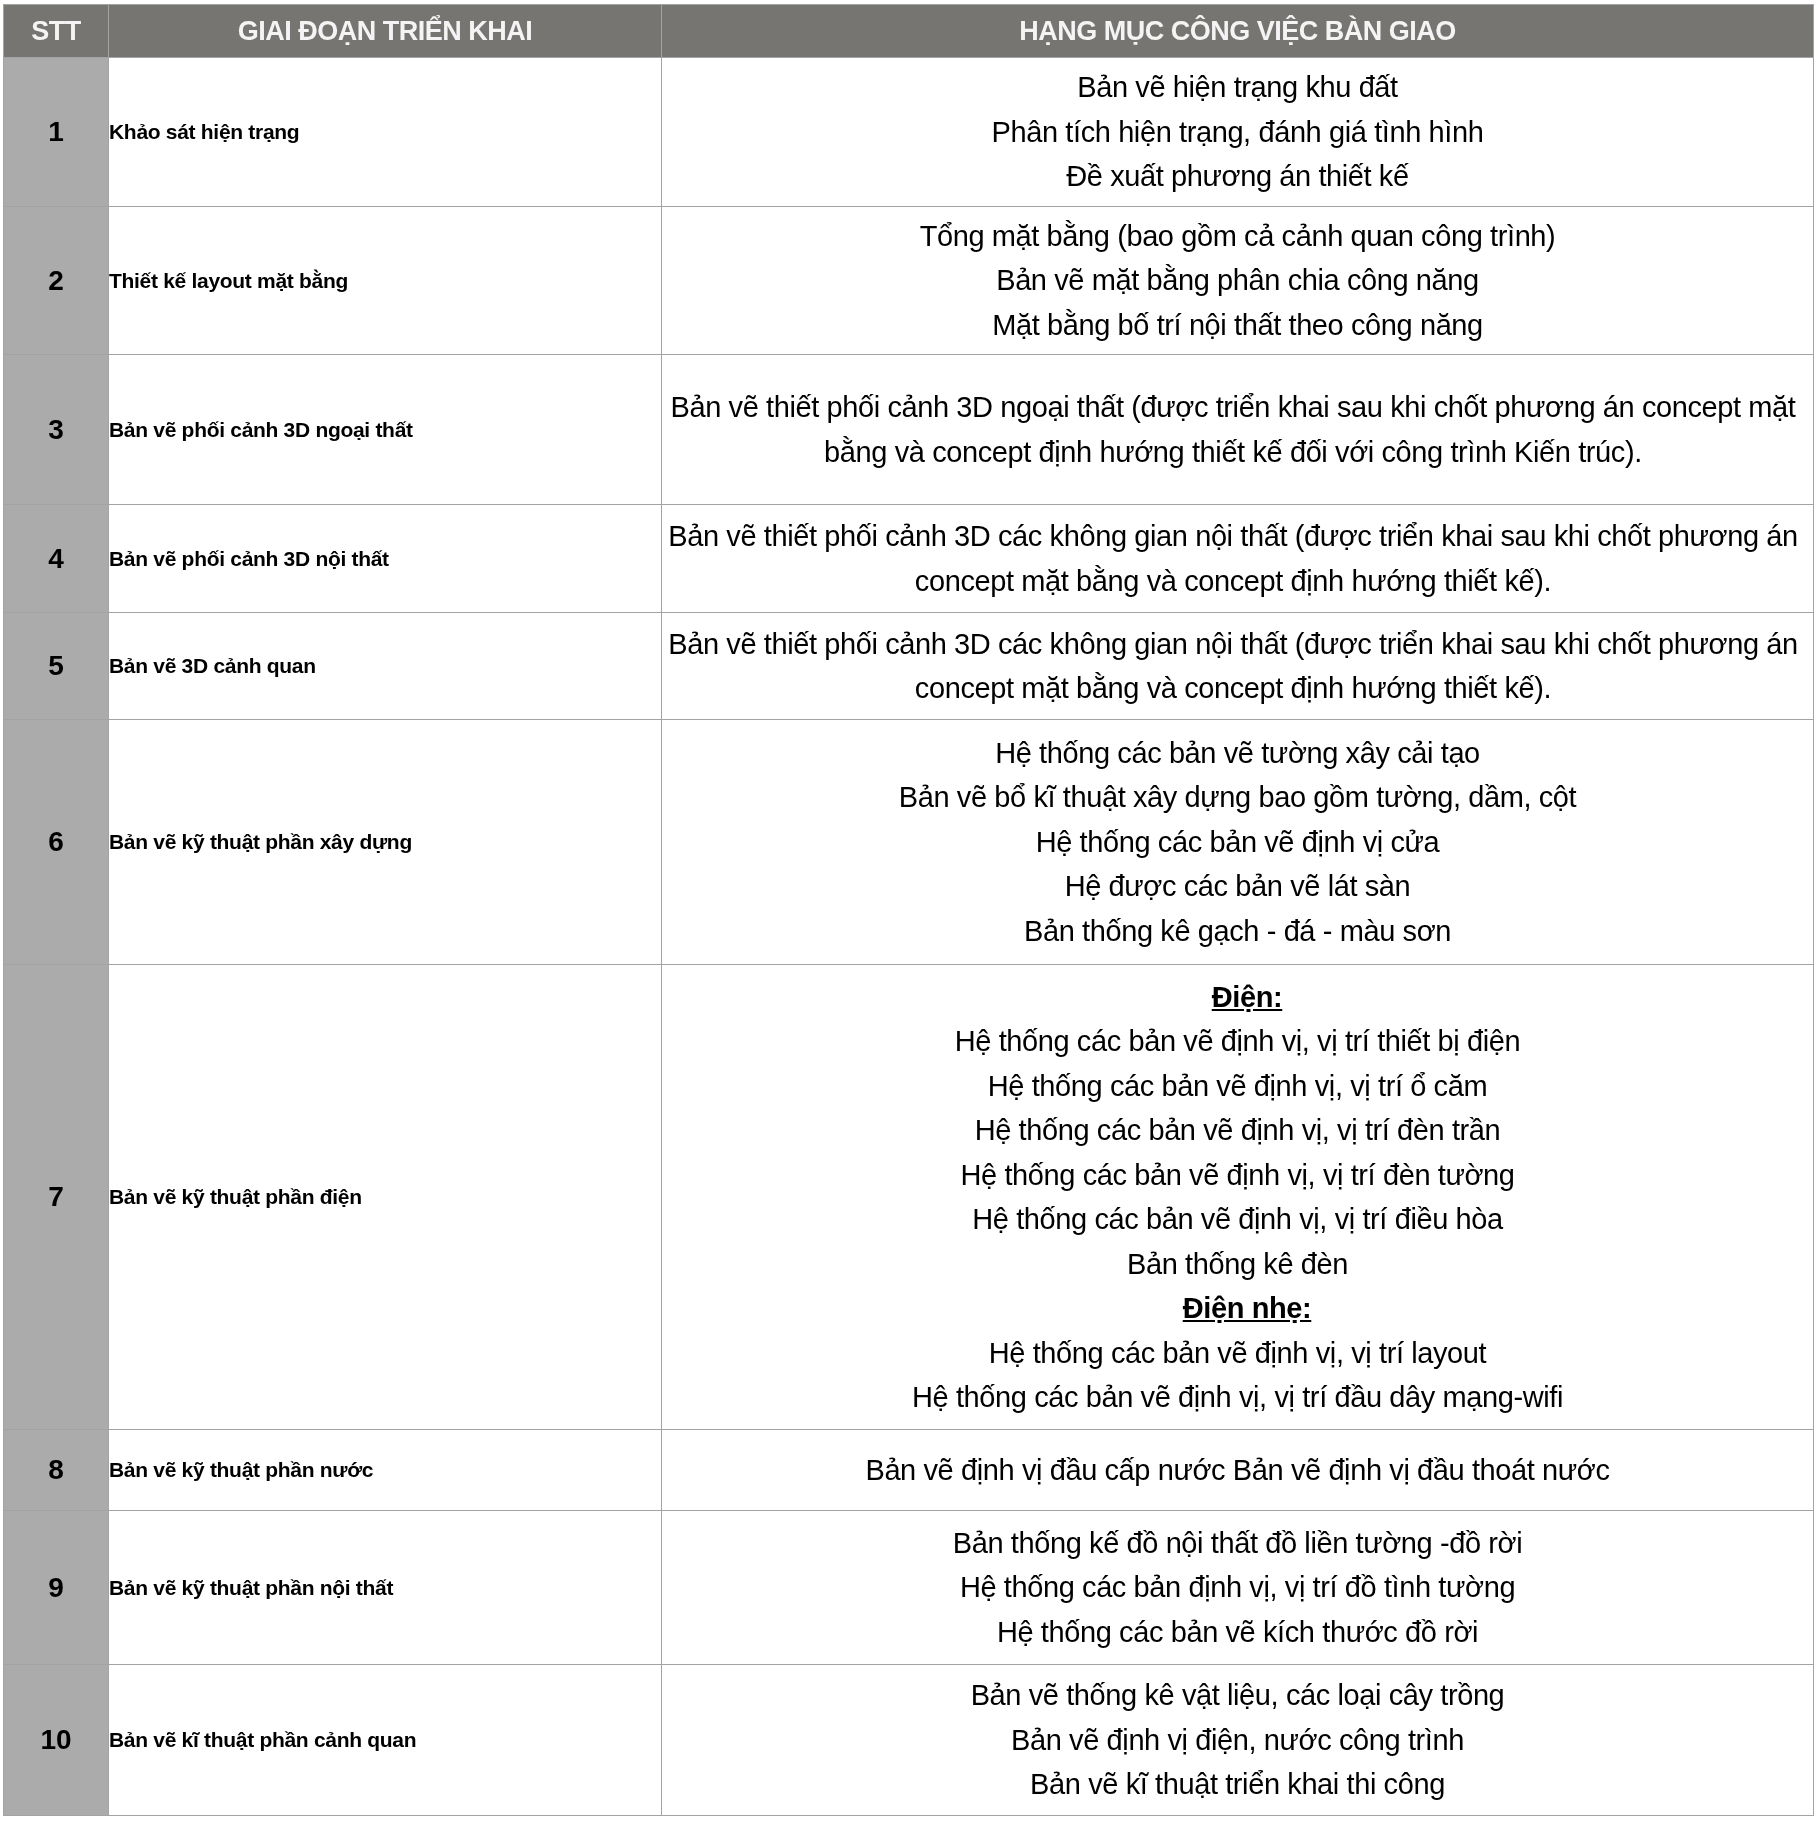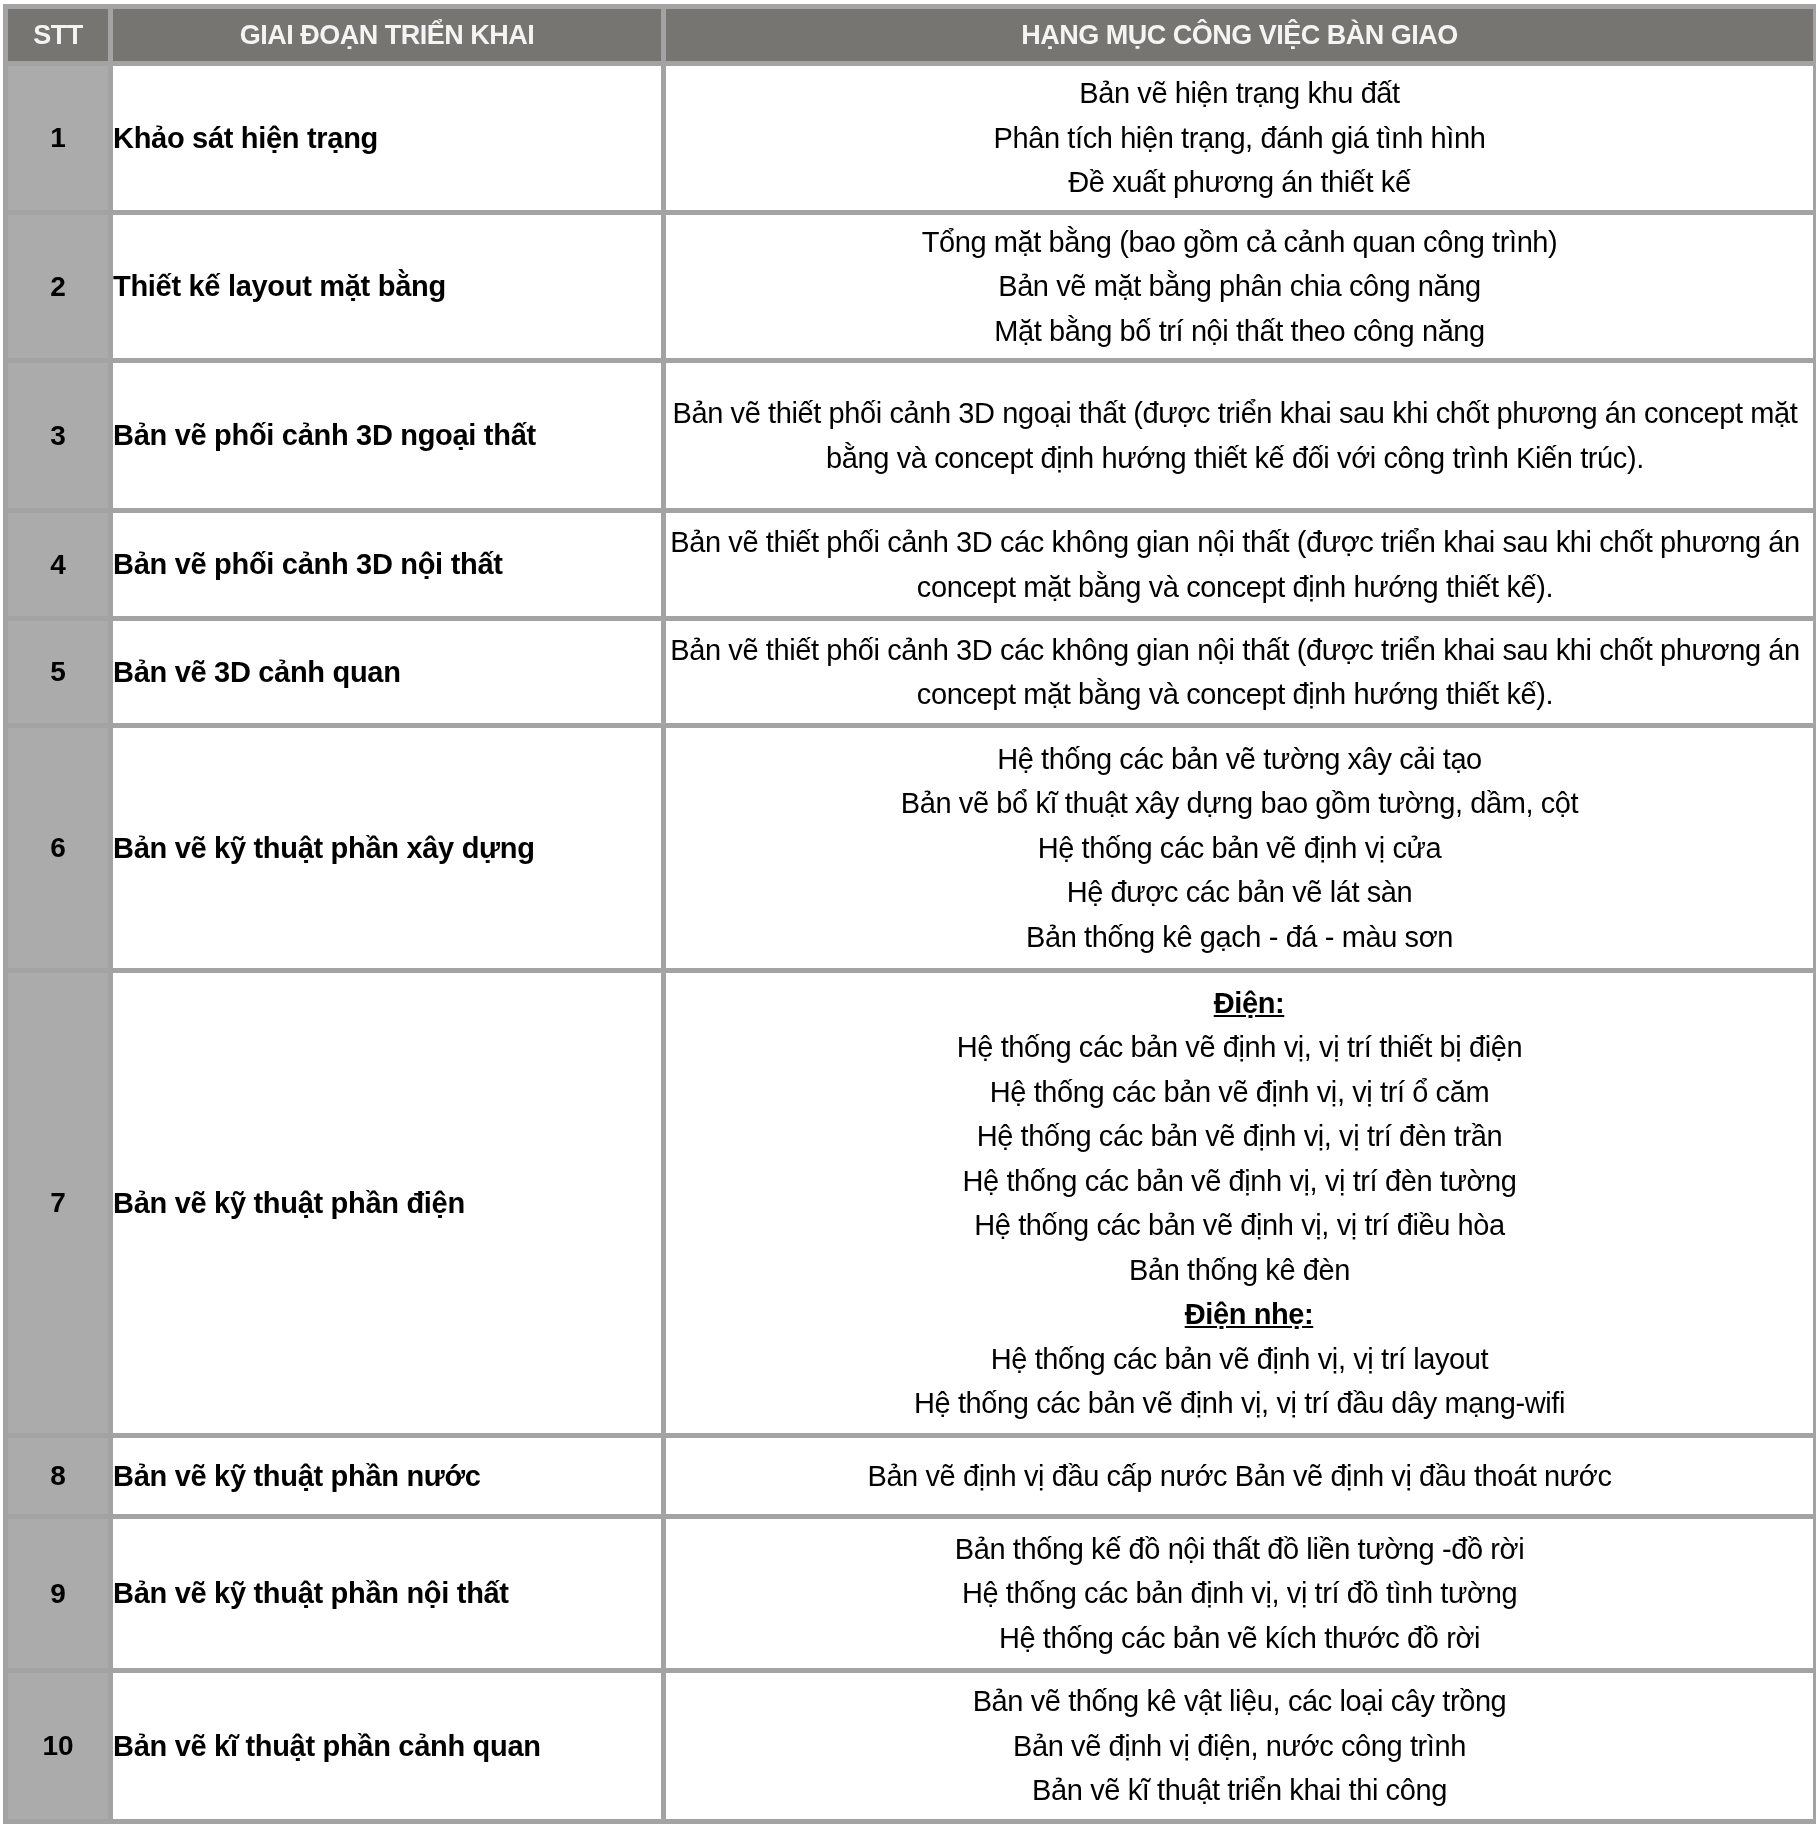--- a/index.html
+++ b/index.html
@@ -2,21 +2,21 @@
 <html><head>
 <meta charset="utf-8">
 <style>
   html, body { margin: 0; padding: 0; background: #ffffff; }
   body { width: 1816px; height: 1824px; overflow: hidden; font-family: "Liberation Sans", "DejaVu Sans", sans-serif; color: #000; }
   table.deliv {
     position: absolute; left: 3px; top: 4px;
     width: 1810px; border-collapse: collapse; table-layout: fixed;
   }
   table.deliv th, table.deliv td {
-    border: 5px solid #a3a3a3;
+    border: 1px solid #a3a3a3;
     padding: 0;
     vertical-align: middle;
   }
   table.deliv thead th {
     background: #767571;
     color: #f4f4f4;
     font-weight: bold;
     font-size: 27px;
     height: 52px;
     text-align: center;
@@ -26,21 +26,21 @@
   col.c-stage { width: 553px; }
   col.c-items { width: 1152px; }
   td.stt {
     background: #ababab;
     text-align: center;
     font-weight: bold;
     font-size: 28px;
   }
   td.stage {
     font-weight: bold;
-    font-size: 29px;
+    font-size: 21px;
     padding-left: 5px;
     letter-spacing: -0.3px;
   }
   td.items {
     font-size: 29px;
     padding-left: 6px;
     letter-spacing: -0.4px;
     text-align: center;
   }
   td.items .line { line-height: 44.5px; white-space: nowrap; }

